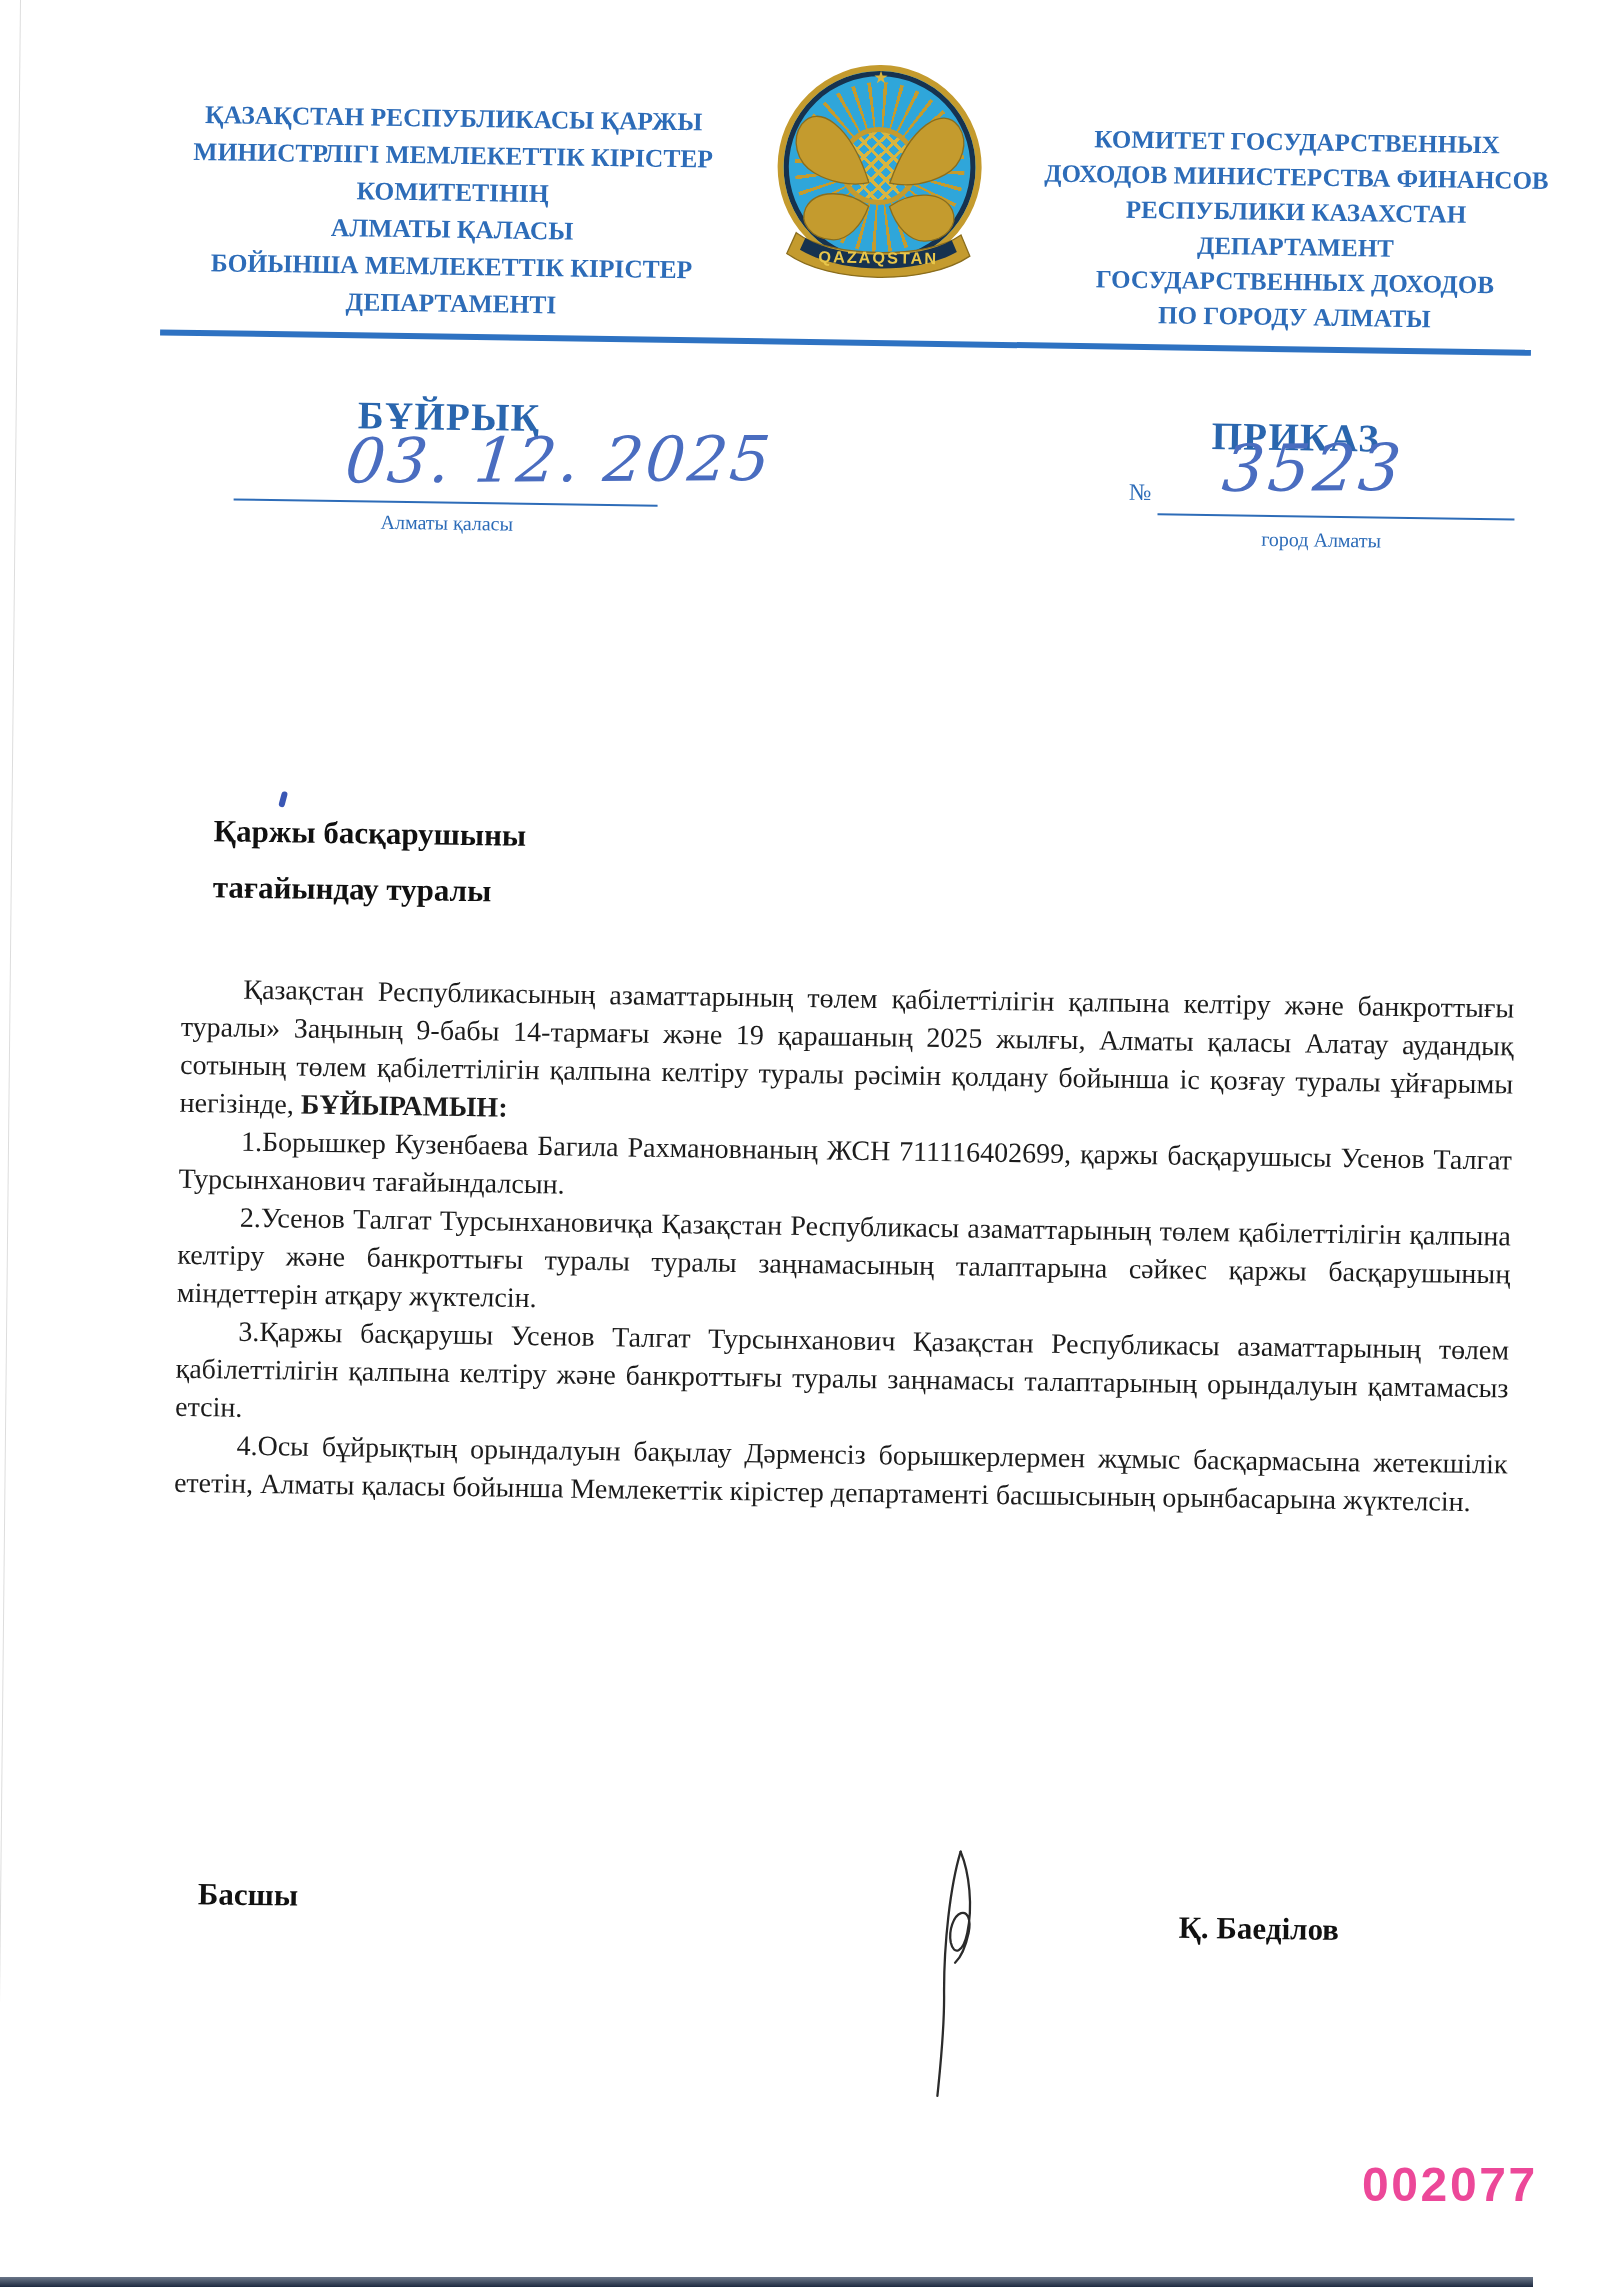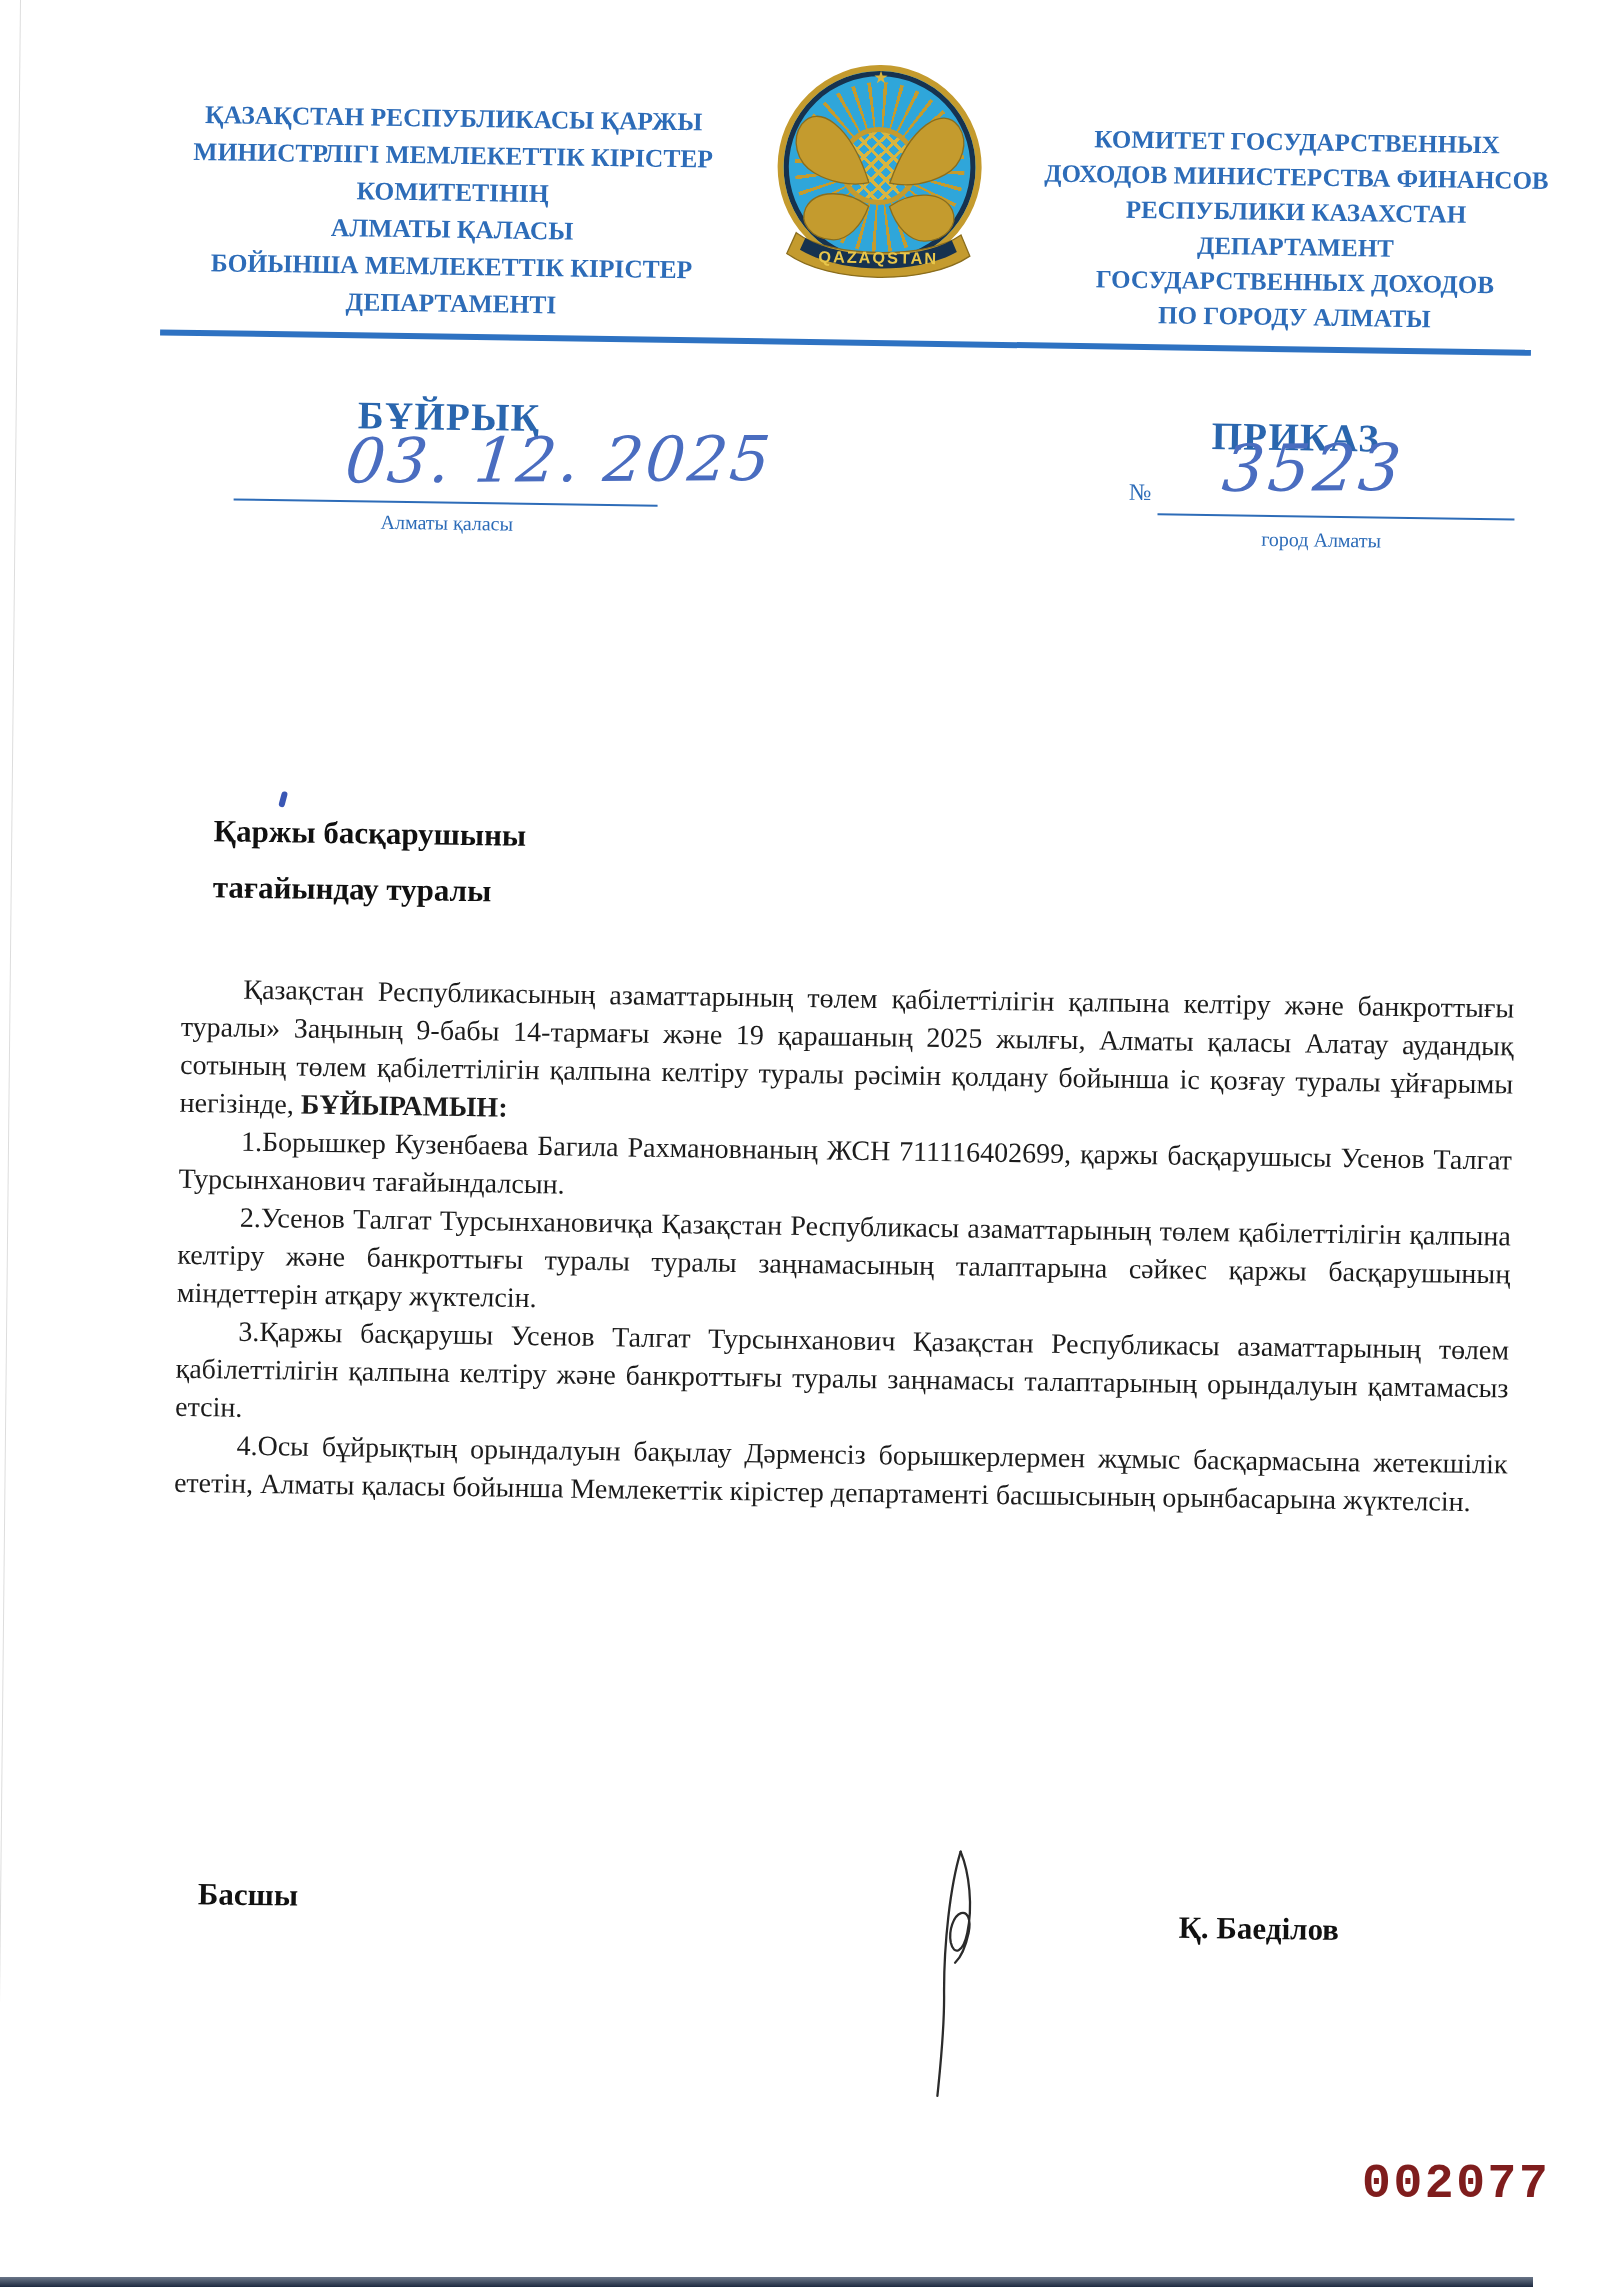--- a/index.html
+++ b/index.html
@@ -68,22 +68,22 @@
   .body-text p{margin:0;text-indent:62px;}
   .cmd{font-weight:bold;}
 
   
   .sig-label{position:absolute;color:#111;font-weight:bold;font-size:31px;white-space:nowrap;}
   .sig-pos{left:226px;top:1873px;}
   .sig-name{left:1207px;top:1892px;}
   .sig-svg{position:absolute;left:942px;top:1832px;}
 
   
-  .stamp{position:absolute;left:1362px;top:2157px;color:#7f1d1d;font-weight:bold;
-    font-family:Liberation Mono, monospace;font-size:48px;letter-spacing:2.6px;}
+  .stamp{position:absolute;left:1362px;top:2157px;color:#ec4899;font-weight:bold;
+    font-family:Liberation Sans, sans-serif;font-size:48px;letter-spacing:2.6px;}
   .bottom-edge{position:absolute;left:0;top:2277px;width:1533px;height:9.8px;
     background:linear-gradient(to bottom,#6a7688,#1e2a40);}
 </style>
 </head>
 <body>
 
 <div class="page">
 
   <div class="left-edge"></div>
 

